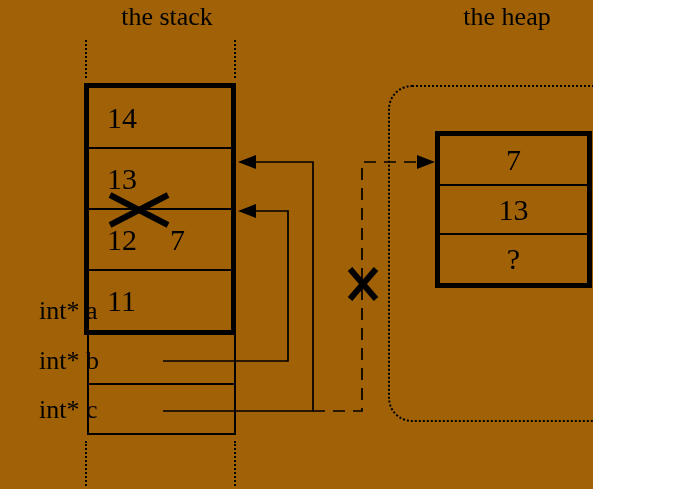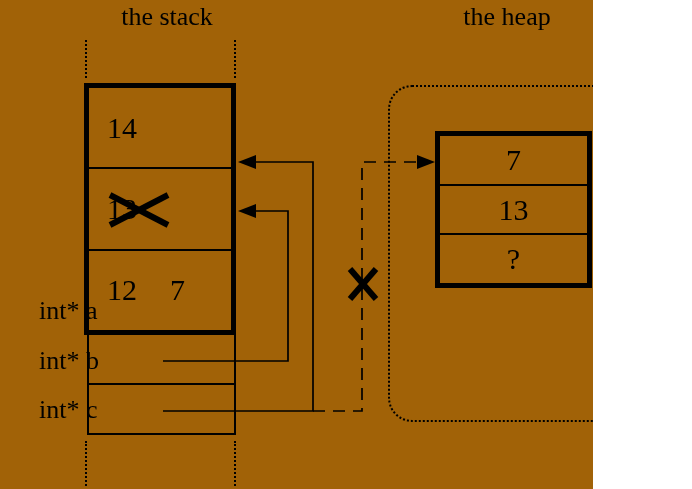--- a/index.html
+++ b/index.html
@@ -149,20 +149,23 @@
     <div class="stack-cell">
       <span>14</span>
     </div>
     <div class="stack-cell">
       <span>13</span>
     </div>
     <div class="stack-cell">
       <span>12</span>
       <span class="new-value">7</span>
     </div>
+    <div class="stack-cell">
+      <span>11</span>
+    </div>
   </div>
 
   <div id="pointer-box">
     <div class="pointer-cell first"></div>
     <div class="pointer-cell"></div>
   </div>
 
   <div class="pointer-label" id="label-a">int* a</div>
   <div class="pointer-label" id="label-c">int* c</div>
   <div class="pointer-label" id="label-b">int* b</div>

